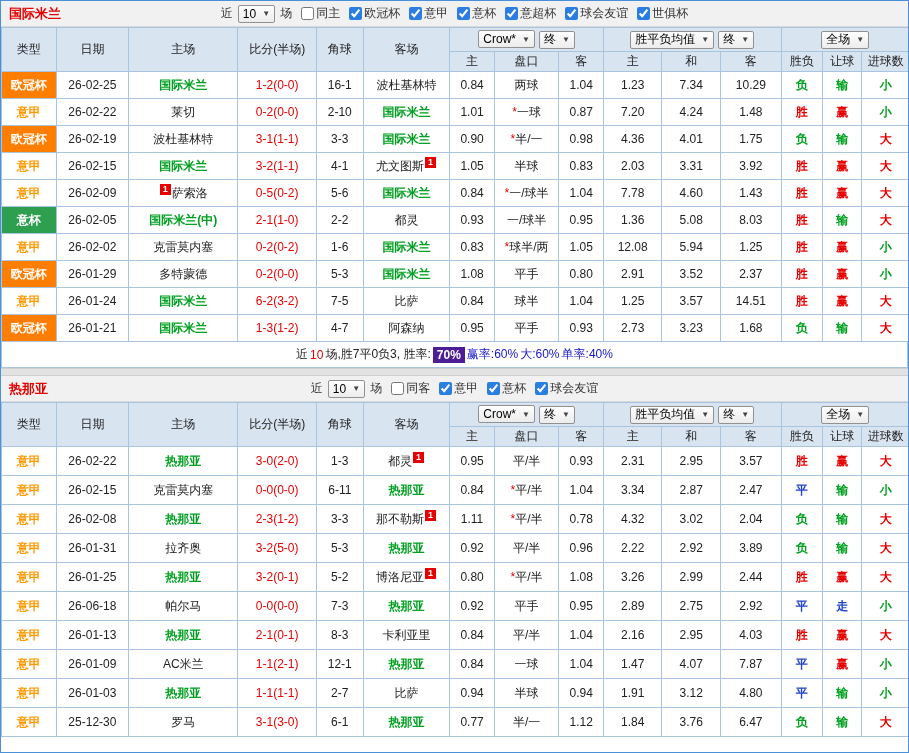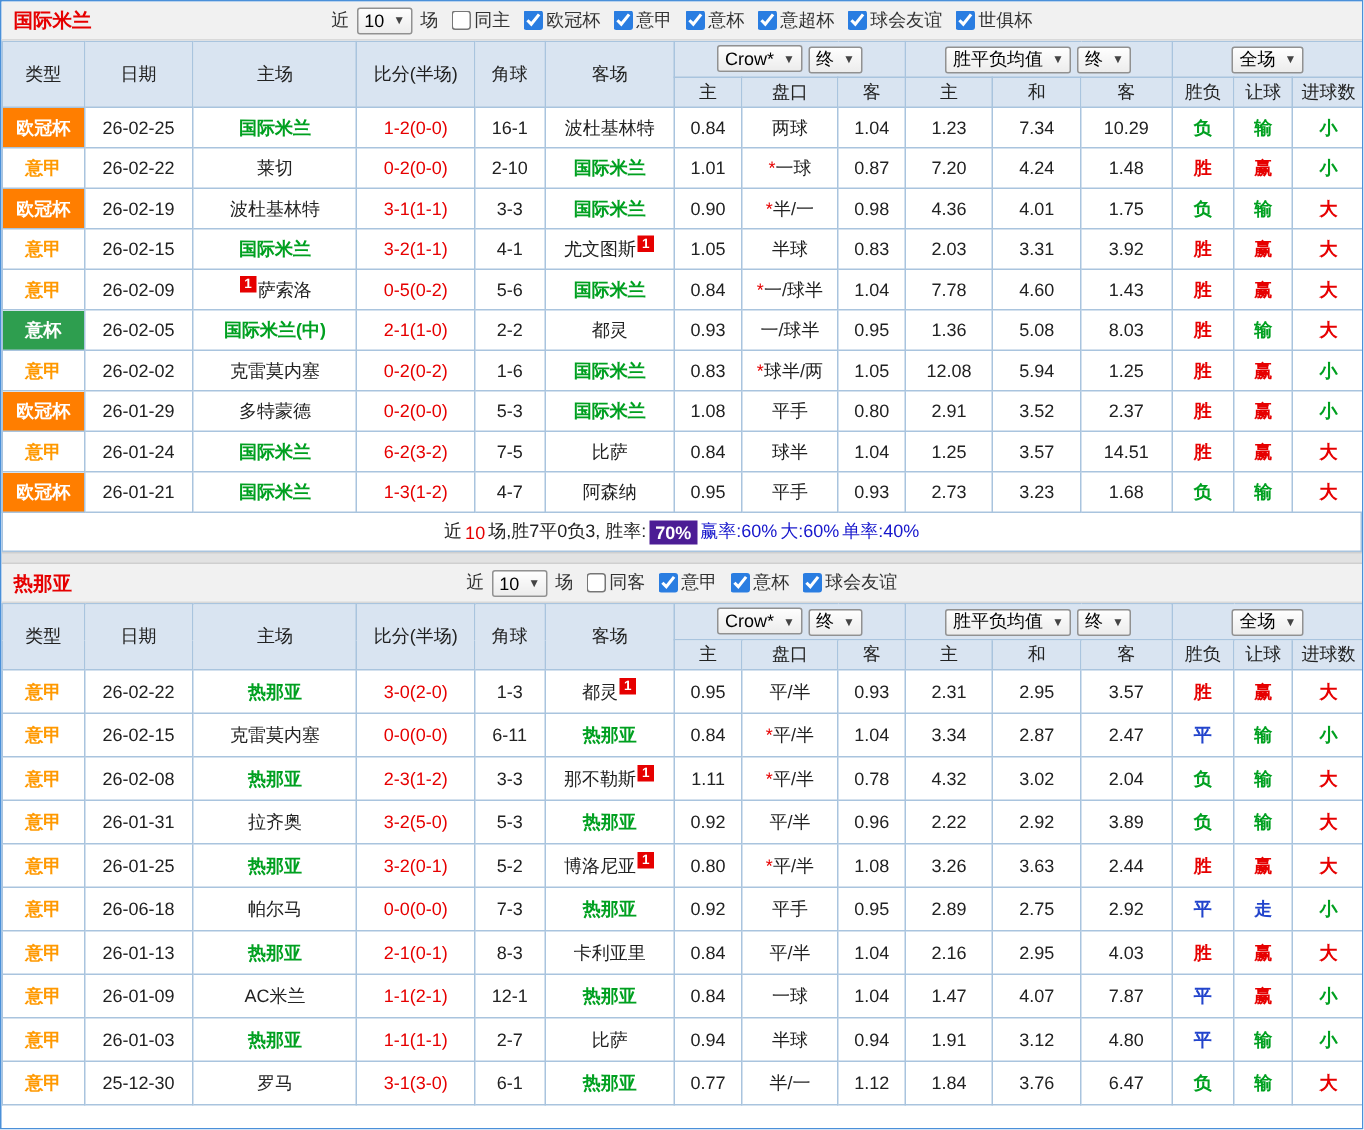--- a/index.html
+++ b/index.html
@@ -498,21 +498,21 @@
               <td class="lg-it">意甲</td>
               <td>26-01-25</td>
               <td><span class="focus">热那亚</span></td>
               <td class="score">3-2(0-1)</td>
               <td>5-2</td>
               <td><span class="">博洛尼亚</span><span class="card">1</span></td>
               <td>0.80</td>
               <td><span class="star">*</span>平/半</td>
               <td>1.08</td>
               <td>3.26</td>
-              <td>3.63</td>
+              <td>2.99</td>
               <td>2.44</td>
               <td class="r-red">胜</td>
               <td class="r-red">赢</td>
               <td class="r-red">大</td>
             </tr>
             <tr>
               <td class="lg-it">意甲</td>
               <td>26-06-18</td>
               <td><span class="">帕尔马</span></td>
               <td class="score">0-0(0-0)</td>

